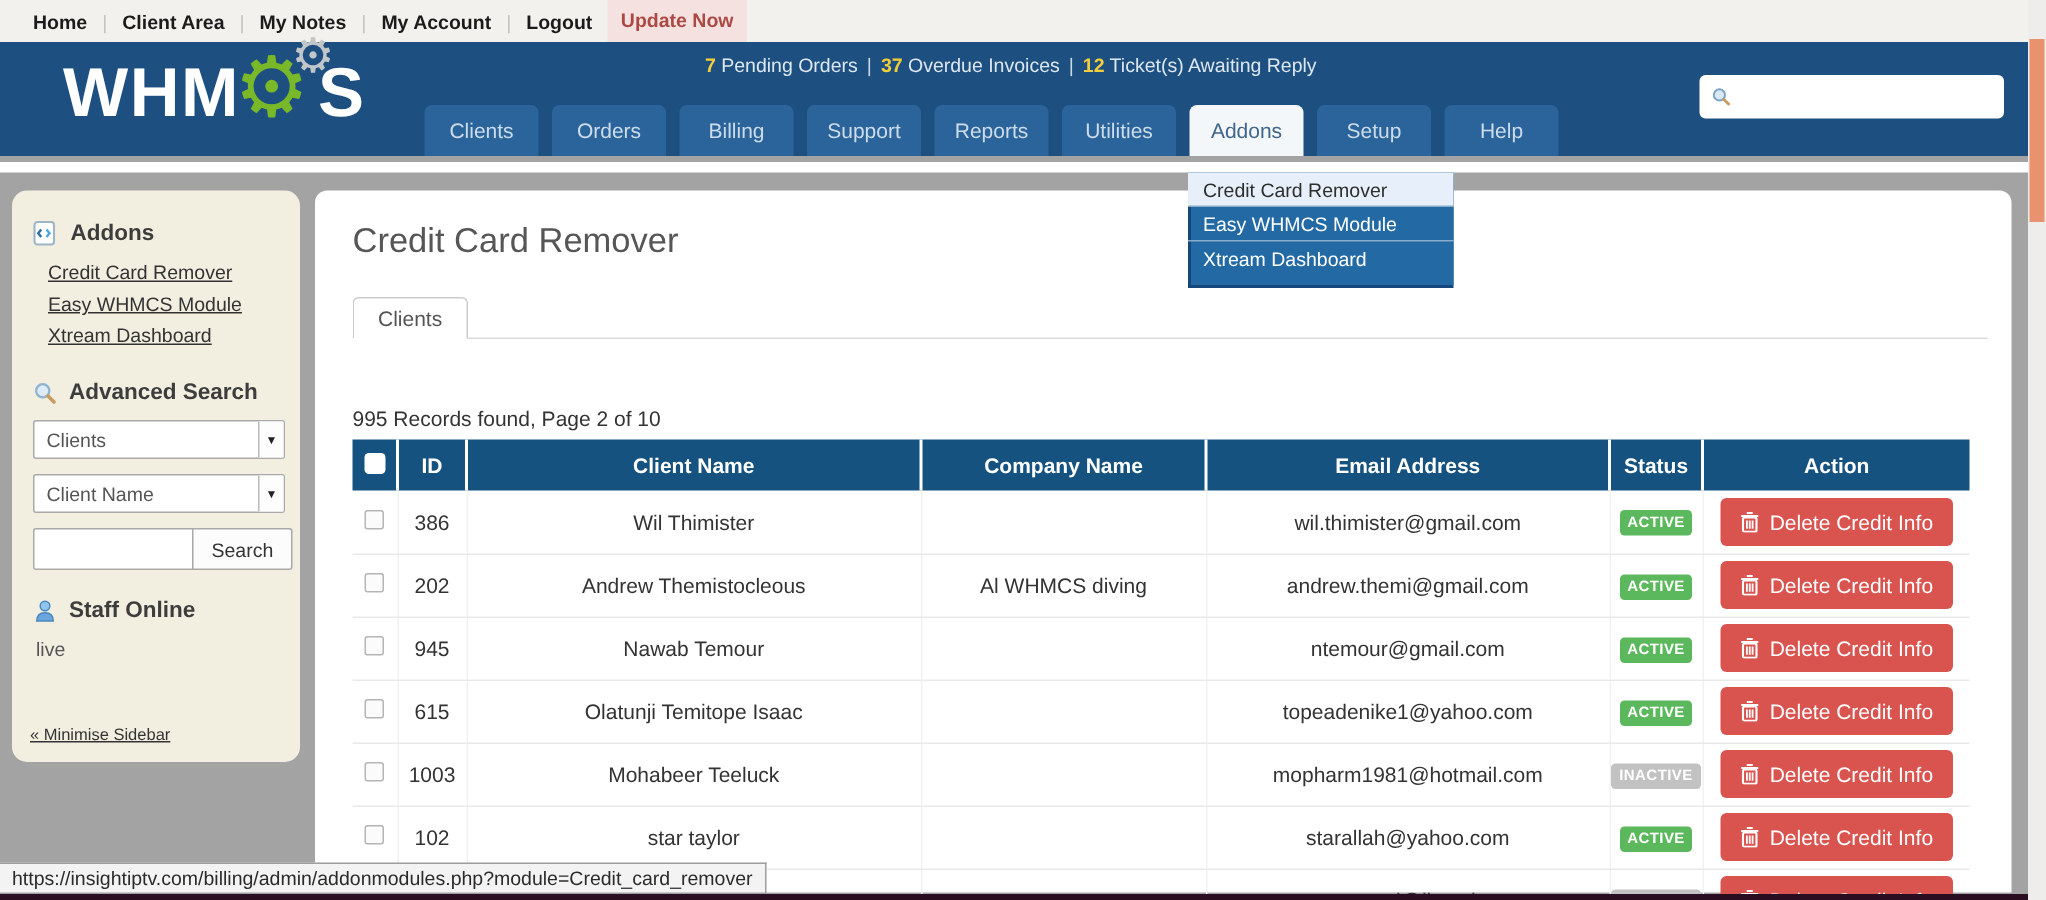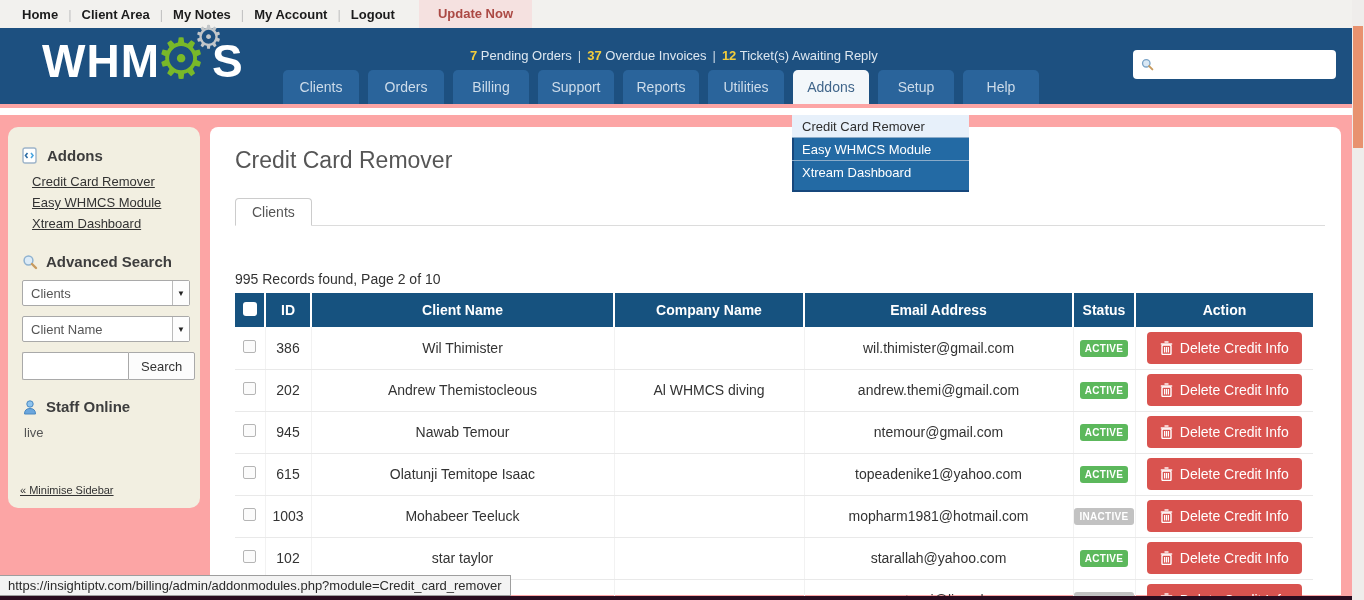--- a/index.html
+++ b/index.html
@@ -1,34 +1,34 @@
 <!DOCTYPE html>
 <html><head>
 <meta charset="utf-8">
 <style>
   * { margin:0; padding:0; box-sizing:border-box; }
   html,body { background:#444; }
   body { font-family:"Liberation Sans","DejaVu Sans",sans-serif; }
-  #viewport { position:relative; width:1364px; height:600px; overflow:hidden; background:#fca5a5; margin:0 auto; }
+  #viewport { position:relative; width:1364px; height:600px; overflow:hidden; background:#a3a3a3; margin:0 auto; }
 
   
   .topbar { position:absolute; left:0; top:0; width:1364px; height:28px; background:#f2f1ee; display:flex; align-items:center; font-size:13px; font-weight:bold; color:#1b1b1b; }
   .topbar .links { display:flex; align-items:center; height:100%; padding-left:12px; }
   .tb-link { padding:0 10px; cursor:pointer; }
   .tb-sep { color:#c3c3c3; font-weight:normal; }
-  .update-now { height:28px; line-height:28px; padding:0 19px; margin-left:14px; background:#f5e1e0; color:#ab4944; cursor:pointer; }
+  .update-now { height:28px; line-height:28px; padding:0 9px; background:#f5e1e0; color:#ab4944; cursor:pointer; }
   .tb-date { position:absolute; right:26px; top:0; line-height:28px; color:#8d8d8d; font-weight:normal; }
 
   
   .header { position:absolute; left:0; top:28px; width:1364px; height:76px; background:#1d5080; }
   .logo { position:absolute; left:42px; top:4px; display:flex; align-items:center; color:#fff; font-weight:bold; font-size:46px; letter-spacing:1px; cursor:pointer; }
   .gear-wrap { position:relative; width:52px; height:58px; font-family:"DejaVu Sans",sans-serif; }
   .gear-green { position:absolute; left:-4px; top:-6px; font-size:56px; color:#79b829; font-weight:normal; }
   .gear-gray { position:absolute; right:-12px; top:-14px; font-size:32px; color:#c2c6c9; font-weight:normal; }
-  .notifs { position:absolute; left:50%; top:20px; transform:translateX(-52%); white-space:nowrap; font-size:13px; color:#dde7f0; }
+  .notifs { position:absolute; left:50%; top:8px; transform:translateX(-52%); white-space:nowrap; font-size:13px; color:#dde7f0; }
   .notif-num { color:#f2cd3c; font-weight:bold; }
   .notif-seg { cursor:pointer; }
   .notif-sep { color:#cbd8e4; padding:0 6px; }
   .nav { position:absolute; left:283px; bottom:0; display:flex; gap:9px; }
   .nav-btn { width:76px; height:34px; line-height:34px; text-align:center; background:#2a649b; color:#cddcea; font-size:14px; border-radius:5px 5px 0 0; cursor:pointer; }
   .nav-btn.active { background:#f3f7fa; color:#40658a; }
   .hdr-search { position:absolute; right:28px; top:22px; width:203px; height:29px; background:#fff; border-radius:4px; display:flex; align-items:center; padding-left:8px; }
   .hdr-search input { border:none; outline:none; flex:1; height:100%; font-size:13px; background:transparent; margin-left:6px; }
 
   .white-strip { position:absolute; left:0; top:108px; width:1364px; height:7px; background:#fff; }

